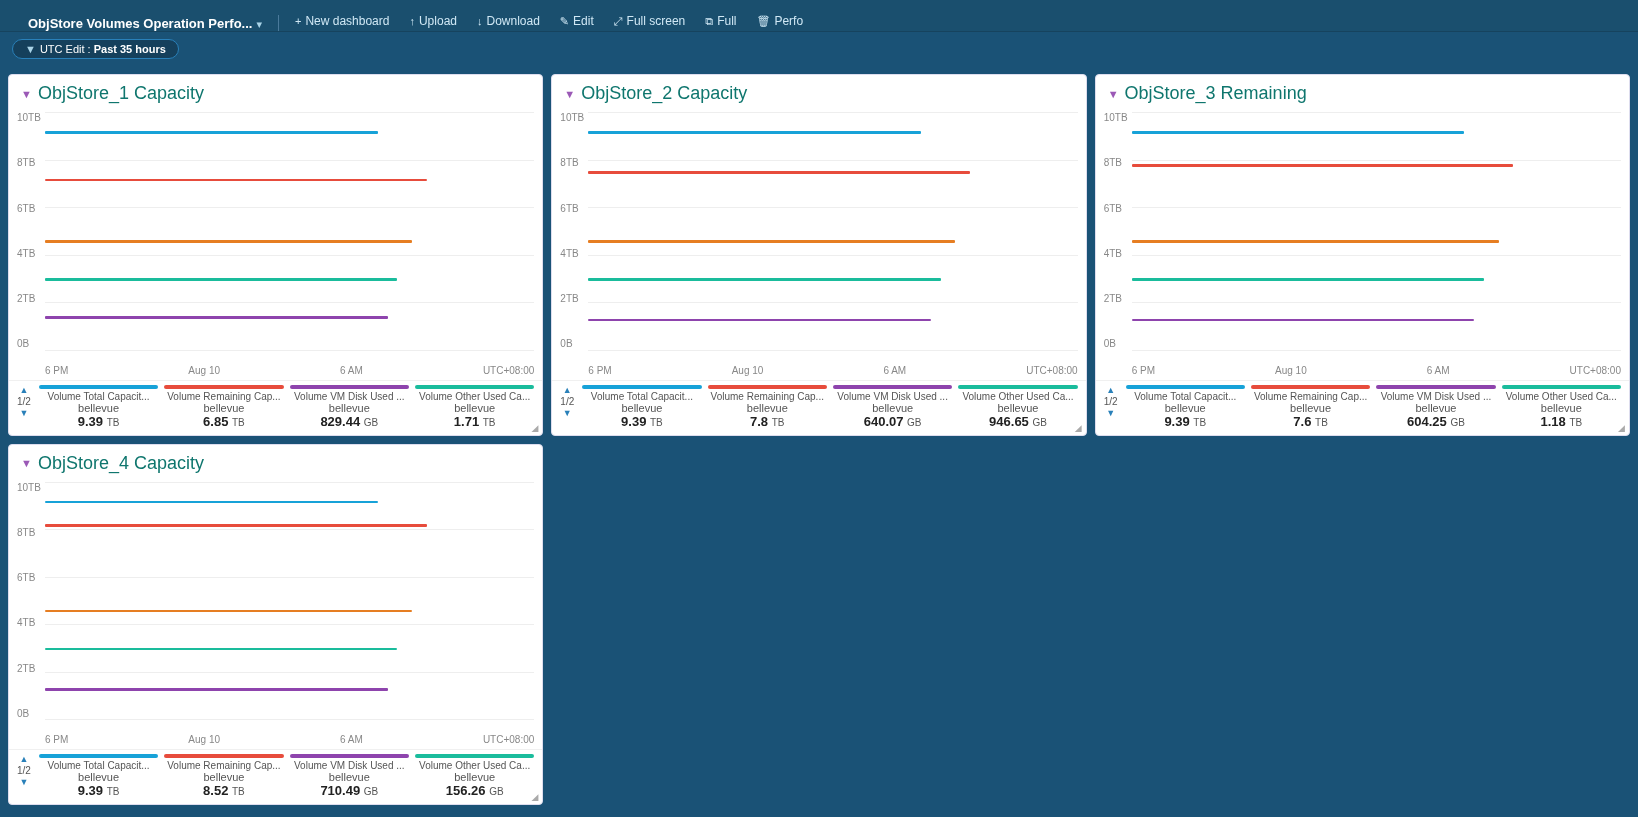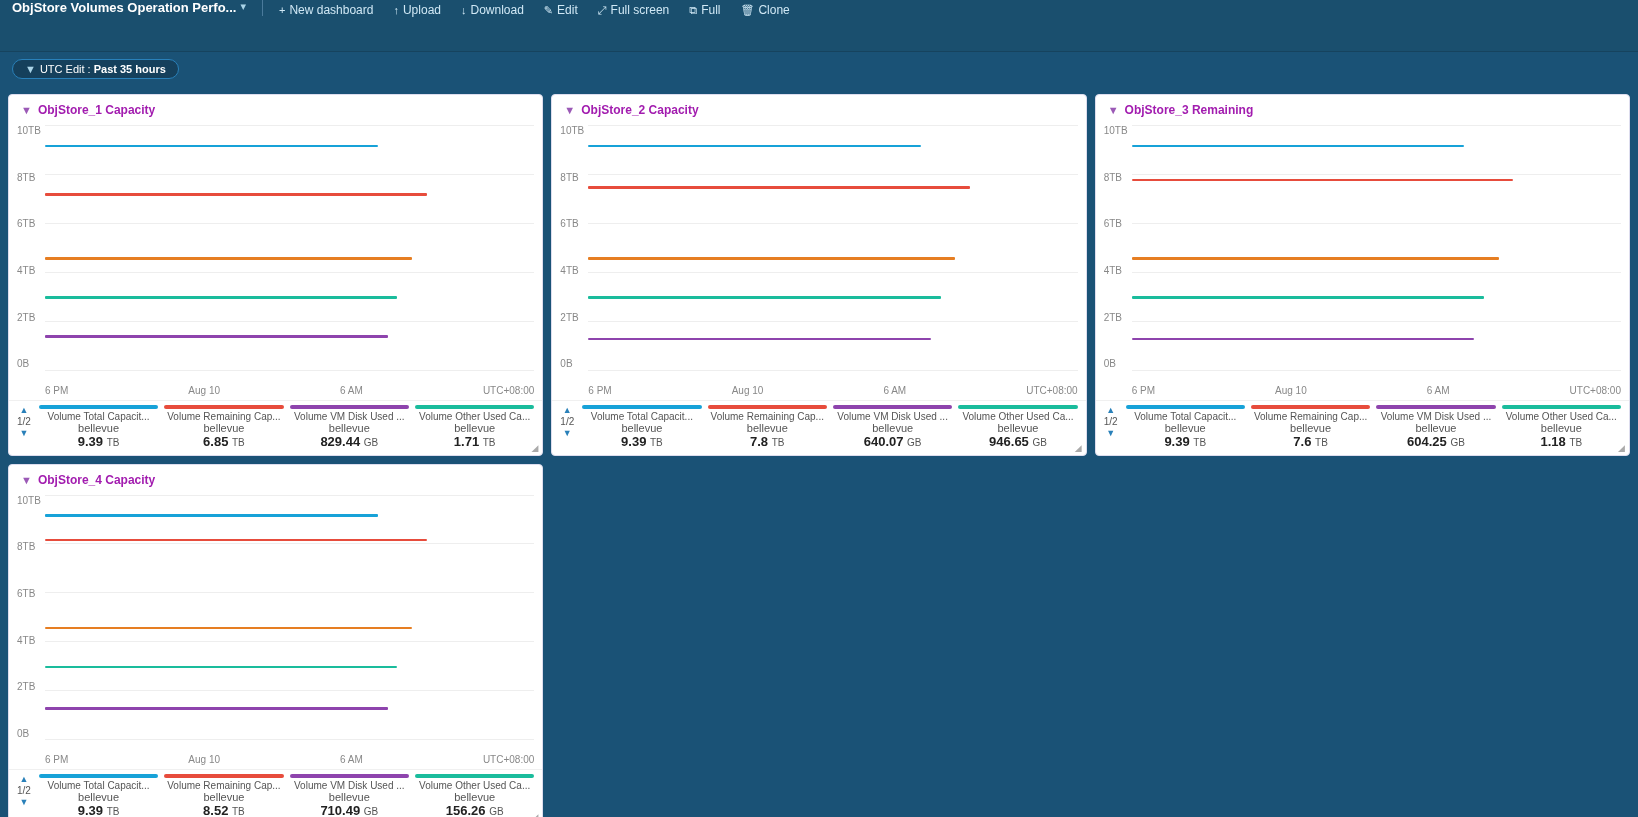--- a/index.html
+++ b/index.html
@@ -8,23 +8,23 @@
       background: #1a5276;
       font-size: 12px;
       color: #333;
       height: 817px;
       overflow: hidden;
     }
     .top-bar {
       background: #1a4f6e;
       color: #fff;
       display: flex;
-      align-items: flex-start;
-      height: 52px;
-      padding: 0 12px;
+      align-items: flex-end;
+      height: 32px;
+      padding: 0 28px;
       gap: 4px;
       border-bottom: 1px solid #16435e;
     }
     .top-bar-title {
       font-size: 13px;
       font-weight: 600;
       color: #fff;
     }
     .top-bar-dropdown {
       color: #aad4e8;
@@ -89,23 +89,23 @@
       display: flex;
       align-items: center;
       padding: 8px 12px 4px;
       gap: 6px;
     }
     .filter-icon {
       color: #9b59b6;
       font-size: 11px;
     }
     .panel-title {
-      font-size: 12px;
-      font-weight: 700;
-      color: #a21caf;
+      font-size: 18px;
+      font-weight: 400;
+      color: #0f766e;
     }
     .chart-area {
       flex: 1;
       padding: 4px 8px 0;
       position: relative;
       overflow: hidden;
     }
     .y-axis {
       position: absolute;
       left: 8px;
@@ -245,21 +245,21 @@
   <button class="top-bar-btn">
     <span class="icon">⤢</span>
     <span>Full screen</span>
   </button>
   <button class="top-bar-btn">
     <span class="icon">⧉</span>
     <span>Full</span>
   </button>
   <button class="top-bar-btn">
     <span class="icon">🗑</span>
-    <span>Clone</span>
+    <span>Perfo</span>
   </button>
 </div>
 
 <div class="time-bar" style="height:34px; display:flex; align-items:center;">
   <span class="time-pill">
     <span style="color:#aad4e8">▼</span>
     <span><span>UTC Edit :</span> <strong>Past 35 hours</strong></span>
   </span>
 </div>
 

